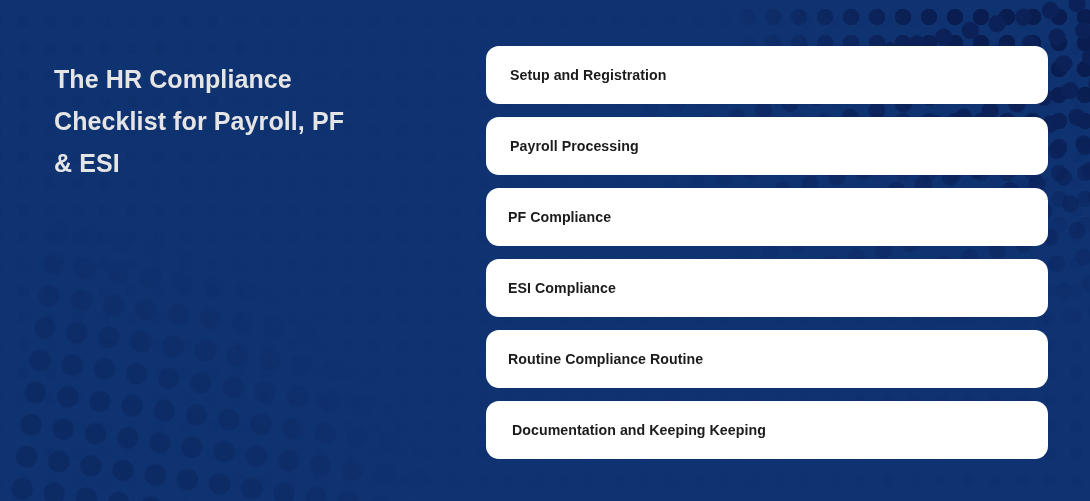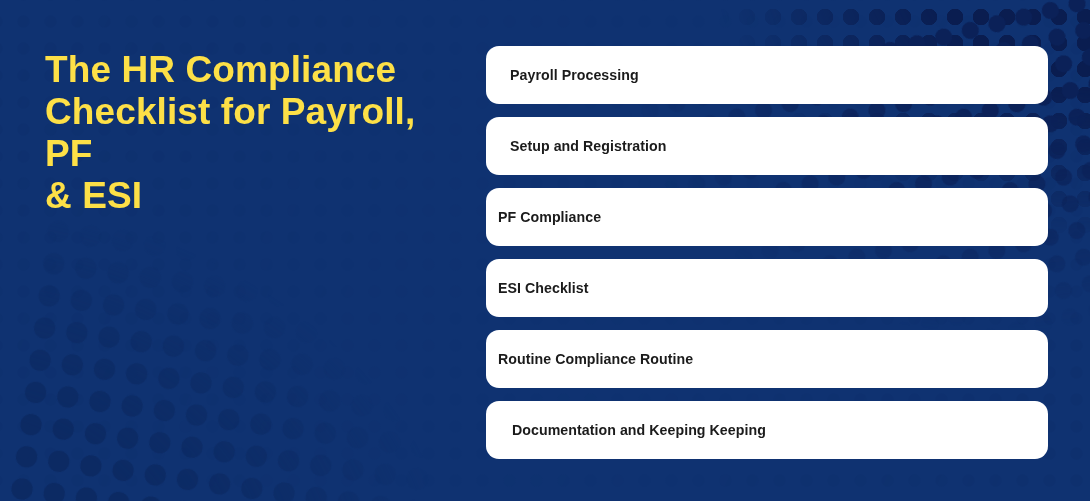--- a/index.html
+++ b/index.html
@@ -69,23 +69,23 @@
   
   #title-block {
     position: absolute;
     left: 38px;
     top: 42px;
     width: 400px;
     z-index: 3;
   }
 
   #page-title {
-    margin: 7px;
-    color: #fde047;
-    font-size: 37px;
+    margin: 16px;
+    color: #e5e5e5;
+    font-size: 25px;
     font-weight: bold;
     line-height: 42px;
     letter-spacing: 0.1px;
     white-space: pre-line;
   }
 
   
   #checklist {
     position: absolute;
     left: 486px;
@@ -110,54 +110,54 @@
     color: #1b1b1b;
     font-size: 14.2px;
     font-weight: bold;
     letter-spacing: 0.05px;
     white-space: nowrap;
   }
 
   
   .checklist-card.indent-a .checklist-label { padding-left: 26px; }
   .checklist-card.indent-b .checklist-label { padding-left: 24px; }
-  .checklist-card.indent-c .checklist-label { padding-left: 12px; }
+  .checklist-card.indent-c .checklist-label { padding-left: 22px; }
 </style>
 </head>
 <body>
 
 <div id="canvas">
 
   <div class="dots dots-bl"></div>
   <div class="dots dots-faint"></div>
   <div class="dots dots-tr"></div>
   <div class="dots dots-tr2"></div>
 
   <div id="title-block">
     <h1 id="page-title">The HR Compliance
 Checklist for Payroll, PF
 &amp; ESI</h1>
   </div>
 
   <div id="checklist">
 
     <div class="checklist-card indent-b">
-      <span class="checklist-label">Payroll Processing</span>
+      <span class="checklist-label">Setup and Registration</span>
     </div>
 
     <div class="checklist-card indent-b">
-      <span class="checklist-label">Setup and Registration</span>
+      <span class="checklist-label">Payroll Processing</span>
     </div>
 
     <div class="checklist-card indent-c">
       <span class="checklist-label">PF Compliance</span>
     </div>
 
     <div class="checklist-card indent-c">
-      <span class="checklist-label">ESI Checklist</span>
+      <span class="checklist-label">ESI Compliance</span>
     </div>
 
     <div class="checklist-card indent-c">
       <span class="checklist-label">Routine Compliance Routine</span>
     </div>
 
     <div class="checklist-card indent-a">
       <span class="checklist-label">Documentation and Keeping Keeping</span>
     </div>
 

